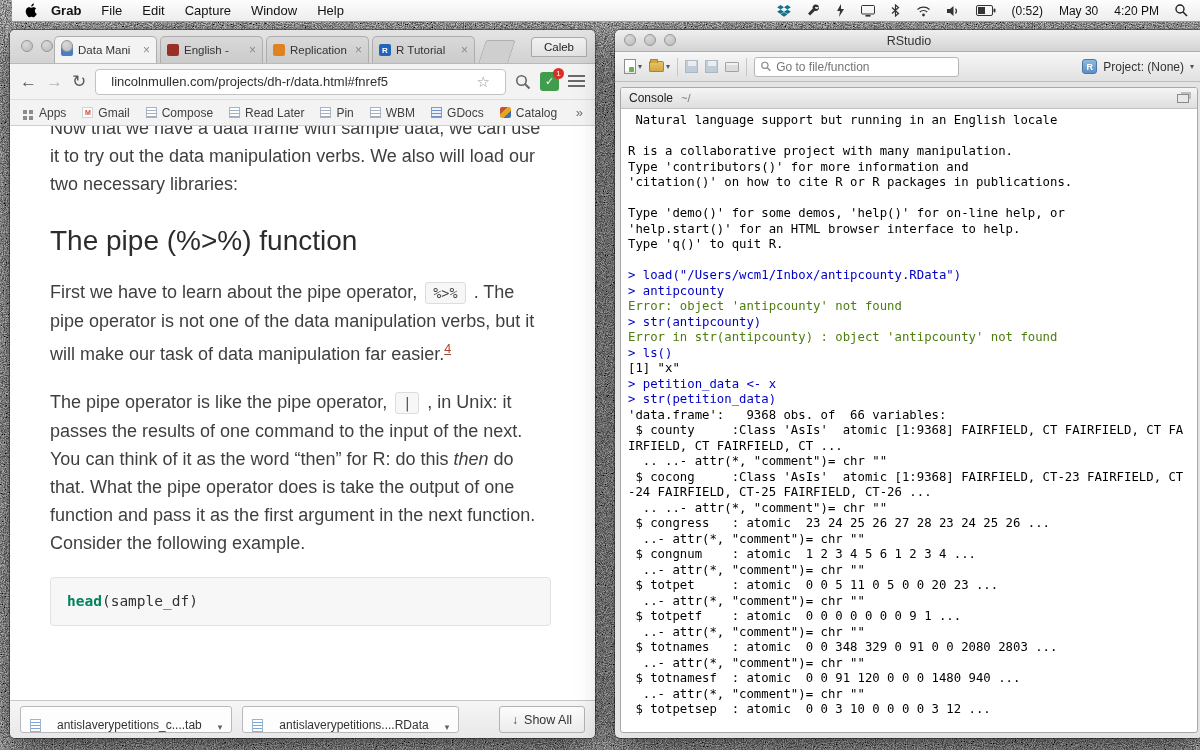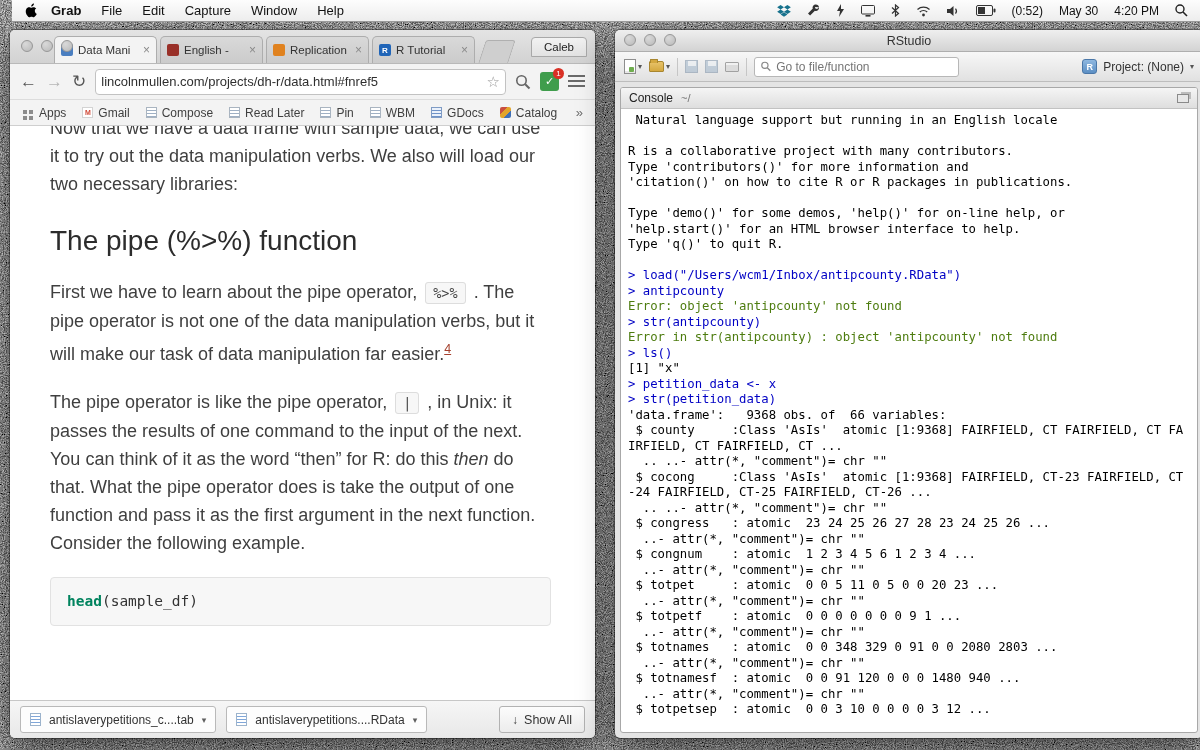--- a/index.html
+++ b/index.html
@@ -48,21 +48,21 @@
   .newtab-stub { width:30px; height:23px; margin:0 0 0 4px; background:#cfcfcf;
     border:1px solid #b0b0b0; border-bottom:none; transform:skewX(-18deg); border-radius:3px 3px 0 0; }
   .profile-btn { position:absolute; right:8px; top:7px; padding:3px 12px; font-size:11.5px; color:#222;
     background:linear-gradient(#f2f2f2,#e2e2e2); border:1px solid #a8a8a8; border-radius:4px 4px 0 0; }
 
   .chrome-toolbar { height:36px; background:#f3f3f3; border-bottom:1px solid #dcdcdc;
     display:flex; align-items:center; gap:9px; padding:0 10px; }
   .nav-btn { font-size:17px; color:#565656; cursor:pointer; line-height:1; }
   .nav-btn.disabled { color:#b5b5b5; }
   .omnibox { flex:1; height:26px; background:#fff; border:1px solid #c2c2c2; border-radius:4px;
-    display:flex; align-items:center; gap:23px; padding:0 5px; font-size:13px; color:#2f2f2f; }
+    display:flex; align-items:center; gap:23px; padding:0 15px; font-size:13px; color:#2f2f2f; }
   .omni-url { flex:1; white-space:nowrap; overflow:hidden; }
   .star { color:#9a9a9a; font-size:15px; cursor:pointer; }
   .ext-green { position:relative; width:19px; height:19px; border-radius:3px; background:#3f9d4c;
     color:#fff; font-size:11px; display:flex; align-items:center; justify-content:center; cursor:pointer; }
   .ext-badge { position:absolute; right:-5px; top:-4px; min-width:11px; height:11px; border-radius:6px;
     background:#d93025; color:#fff; font-size:8px; line-height:11px; text-align:center; padding:0 2px; }
   .hamburger { width:17px; height:13px; cursor:pointer;
     background:linear-gradient(#6a6a6a 0 2.5px, transparent 2.5px 5px,
       #6a6a6a 5px 7.5px, transparent 7.5px 10px, #6a6a6a 10px 12.5px, transparent 12.5px); }
 
@@ -97,21 +97,21 @@
   .inline-code { background:#f7f7f7; border:1px solid #ddd; border-radius:3px; padding:2px 7px;
     font-family:"DejaVu Sans Mono", monospace; font-size:13.5px; color:#444; margin:0 3px; }
   .italic { font-style:italic; }
   .suplink { color:#a5402d; text-decoration:underline; font-size:12.5px; vertical-align:super;
     cursor:pointer; }
 
   .downloads-bar { height:38px; background:linear-gradient(#f6f6f6,#e8e8e8);
     border-top:1px solid #c7c7c7; display:flex; align-items:center; gap:10px; padding:0 10px; }
   .dl-items { display:flex; gap:10px; }
   .dl-item { height:27px; background:#fdfdfd; border:1px solid #b9b9b9; border-radius:3px;
-    display:flex; align-items:center; gap:8px; padding:0 9px; font-size:12px; color:#333; cursor:pointer; }
+    display:flex; align-items:flex-end; gap:16px; padding:0 9px; font-size:12px; color:#333; cursor:pointer; }
   .file-icon { width:11px; height:13px; border:1px solid #9cb3cc;
     background:repeating-linear-gradient(#fff 0 2px, #7fa6d9 2px 3px); }
   .dl-caret { color:#5f5f5f; font-size:9px; }
   .show-all { margin-left:auto; height:27px; border:1px solid #b2b2b2; border-radius:3px;
     background:linear-gradient(#fcfcfc,#ececec); padding:0 12px; font-size:12.5px; color:#333;
     display:flex; align-items:center; gap:6px; cursor:pointer; }
   .dl-arrow { font-weight:bold; color:#444; font-size:12px; }
 
   
   .rstudio { left:615px; top:30px; width:588px; height:708px; background:#e4e4e4; }
@@ -438,21 +438,21 @@
     <div class="console-pane">
       <div class="pane-header">
         <span>Console</span>
         <span class="pane-path">~/</span>
         <span class="pane-maxmin"></span>
       </div>
       <div class="console-body">
 
       <div class="console-line out"> Natural language support but running in an English locale</div>
           <div class="console-line out"></div>
-          <div class="console-line out">R is a collaborative project with many contributors.</div>
+          <div class="console-line out">R is a collaborative project with many manipulation.</div>
           <div class="console-line out">Type 'contributors()' for more information and</div>
           <div class="console-line out">'citation()' on how to cite R or R packages in publications.</div>
           <div class="console-line out"></div>
           <div class="console-line out">Type 'demo()' for some demos, 'help()' for on-line help, or</div>
           <div class="console-line out">'help.start()' for an HTML browser interface to help.</div>
           <div class="console-line out">Type 'q()' to quit R.</div>
           <div class="console-line out"></div>
           <div class="console-line in">&gt; load("/Users/wcm1/Inbox/antipcounty.RData")</div>
           <div class="console-line in">&gt; antipcounty</div>
           <div class="console-line err">Error: object 'antipcounty' not found</div>

